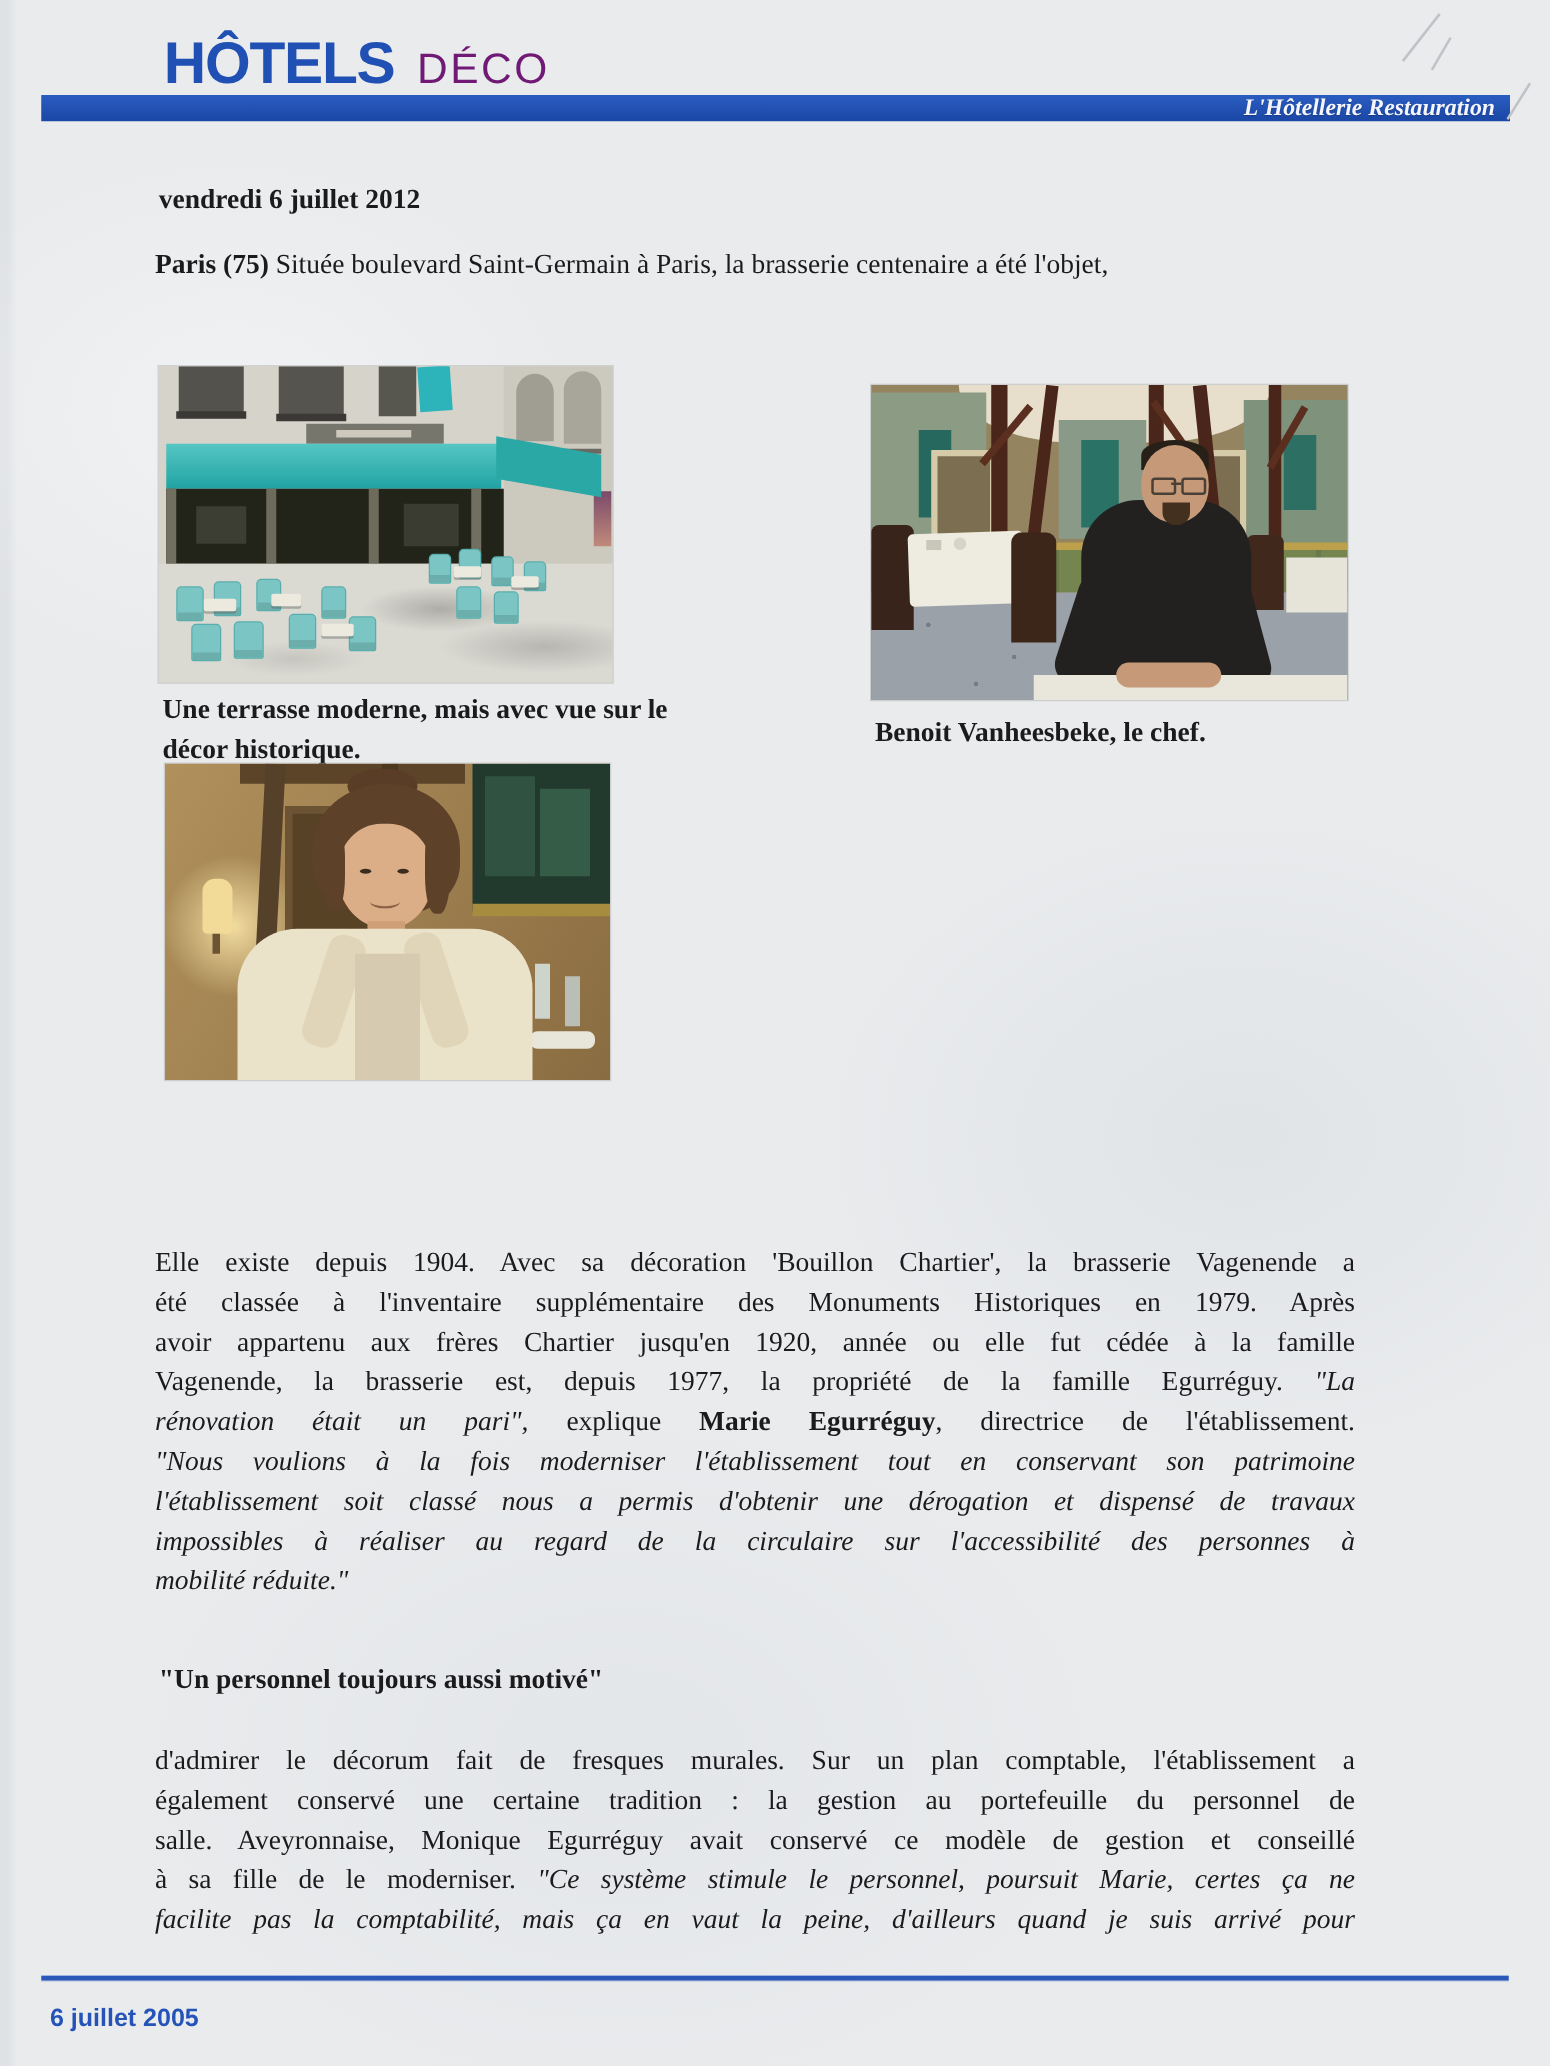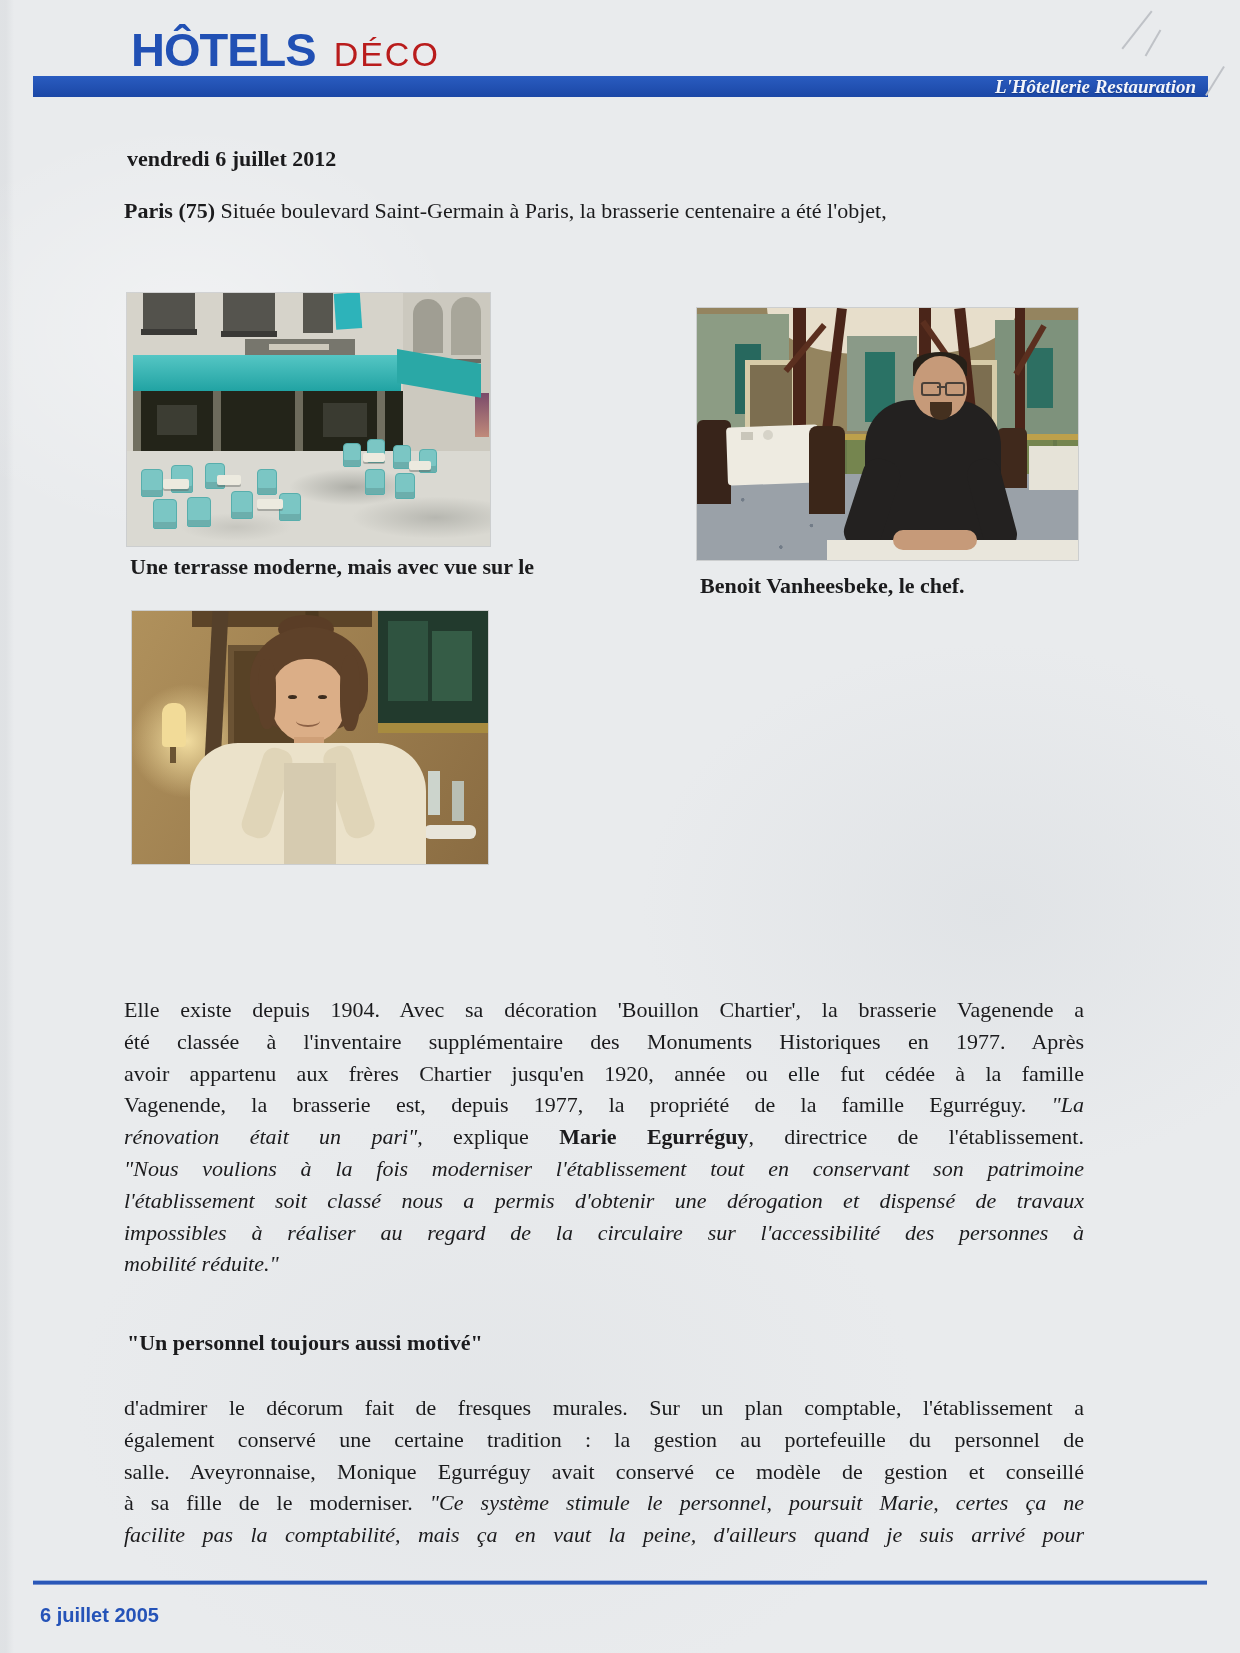--- a/index.html
+++ b/index.html
@@ -11,21 +11,21 @@
       radial-gradient(ellipse 400px 300px at 15% 20%, rgba(255,255,255,.35), transparent 70%),
       radial-gradient(ellipse 500px 380px at 80% 55%, rgba(214,218,222,.45), transparent 70%),
       radial-gradient(ellipse 600px 420px at 40% 85%, rgba(222,225,228,.5), transparent 70%),
       linear-gradient(90deg, rgba(205,208,212,.35) 0 6px, transparent 14px);}
 
   
   #logo{position:absolute;left:131px;top:22px;white-space:nowrap;}
   #logo .primary{font-family:"Liberation Sans",sans-serif;font-weight:800;
      font-size:47px;letter-spacing:-1px;color:#2150b4;}
   #logo .secondary{font-family:"Liberation Sans",sans-serif;font-weight:500;
-     font-size:34px;letter-spacing:2px;color:#b91c1c;margin-left:18px;}
+     font-size:34px;letter-spacing:2px;color:#701a75;margin-left:18px;}
   #topbar{position:absolute;left:33px;top:76px;width:1175px;height:21px;
      background:linear-gradient(#2a5cc0,#1b47a6);}
   #brand{position:absolute;right:12px;top:0;height:21px;line-height:21px;
      font-family:"Liberation Serif",serif;font-style:italic;font-weight:bold;
      font-size:19px;color:#f4f6fb;text-shadow:0 1px 1px rgba(0,0,0,.25);}
   .scratch{position:absolute;background:#bfc2c7;}
   #title{position:absolute;left:127px;top:113px;font-size:22px;}
   #date-line{position:absolute;left:127px;top:146px;font-size:22px;font-weight:bold;}
   .rich-par{position:absolute;left:124px;width:960px;font-size:22px;}
   .rich-par .line{height:31.8px;line-height:31.8px;white-space:nowrap;}
@@ -158,20 +158,21 @@
     <div style="left:224px;top:74px;width:16px;height:10px;border:2px solid #4a4038;border-radius:3px;"></div>
     <div style="left:248px;top:74px;width:16px;height:10px;border:2px solid #4a4038;border-radius:3px;"></div>
     <div style="left:240px;top:78px;width:8px;height:2px;background:#4a4038;"></div>
     <div style="left:233px;top:94px;width:22px;height:18px;background:#44301f;border-radius:0 0 10px 10px;"></div>
     <div style="left:130px;top:232px;width:251px;height:20px;background:#e9e6dc;"></div>
     <div style="left:196px;top:222px;width:84px;height:20px;background:#c69a79;border-radius:10px;"></div>
   </div>
 
   <div class="caption" style="left:130px;top:551px;">
       <div class="cap-line">Une terrasse moderne, mais avec vue sur le</div>
+      <div class="cap-line">décor historique.</div>
     </div>
   <div class="caption" style="left:700px;top:570px;">
       <div class="cap-line">Benoit Vanheesbeke, le chef.</div>
     </div>
 
   <div id="photo-marie" class="photo">
     <div style="left:0;top:70px;width:110px;height:120px;background:radial-gradient(circle,#f1dc9f,transparent 70%);"></div>
     <div style="left:30px;top:92px;width:24px;height:44px;background:#f2db98;border-radius:10px 10px 4px 4px;"></div>
     <div style="left:38px;top:136px;width:6px;height:16px;background:#6b5433;"></div>
     <div style="left:60px;top:0;width:180px;height:16px;background:#5c4428;"></div>
@@ -197,21 +198,21 @@
     <div style="left:162px;top:126px;width:30px;height:20px;background:#cfa078;"></div>
     <div style="left:58px;top:132px;width:236px;height:121px;background:#ebe2ca;border-radius:48px 48px 0 0;"></div>
     <div style="left:120px;top:136px;width:30px;height:92px;background:#e0d5b8;transform:rotate(18deg);border-radius:12px;"></div>
     <div style="left:202px;top:134px;width:30px;height:94px;background:#e0d5b8;transform:rotate(-18deg);border-radius:12px;"></div>
     <div style="left:152px;top:152px;width:52px;height:101px;background:#d6cbb0;"></div>
   </div>
 
 
   <div class="rich-par" style="top:994px;">
       <div class="line jl"><span>Elle existe depuis 1904. Avec sa décoration 'Bouillon Chartier', la brasserie Vagenende a</span></div>
-      <div class="line jl"><span>été classée à l'inventaire supplémentaire des Monuments Historiques en 1977. Après</span></div>
+      <div class="line jl"><span>été classée à l'inventaire supplémentaire des Monuments Historiques en 1979. Après</span></div>
       <div class="line jl"><span>avoir appartenu aux frères Chartier jusqu'en 1920, année ou elle fut cédée à la famille</span></div>
       <div class="line jl"><span>Vagenende, la brasserie est, depuis 1977, la propriété de la famille Egurréguy. </span><span class="i">"La</span></div>
       <div class="line jl"><span class="i">rénovation était un pari",</span><span> explique </span><span class="b">Marie Egurréguy</span><span>, directrice de l'établissement.</span></div>
       <div class="line jl"><span class="i">"Nous voulions à la fois moderniser l'établissement tout en conservant son patrimoine</span></div>
       <div class="line jl"><span class="i">l'établissement soit classé nous a permis d'obtenir une dérogation et dispensé de travaux</span></div>
       <div class="line jl"><span class="i">impossibles à réaliser au regard de la circulaire sur l'accessibilité des personnes à</span></div>
       <div class="line"><span class="i">mobilité réduite."</span></div>
     </div>
 
   <div id="section-heading">"Un personnel toujours aussi motivé"</div>

